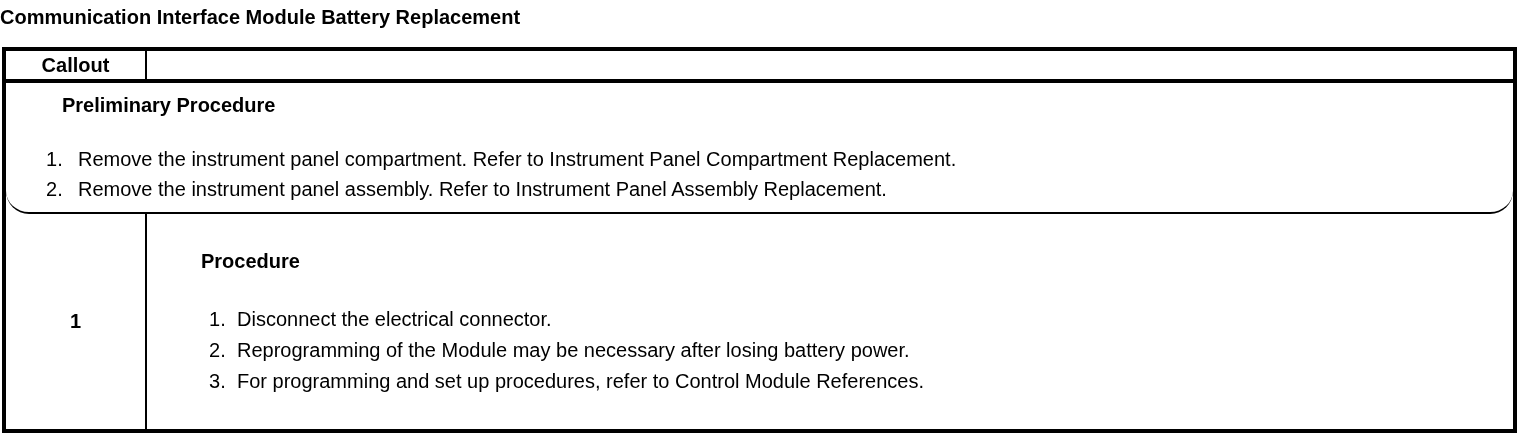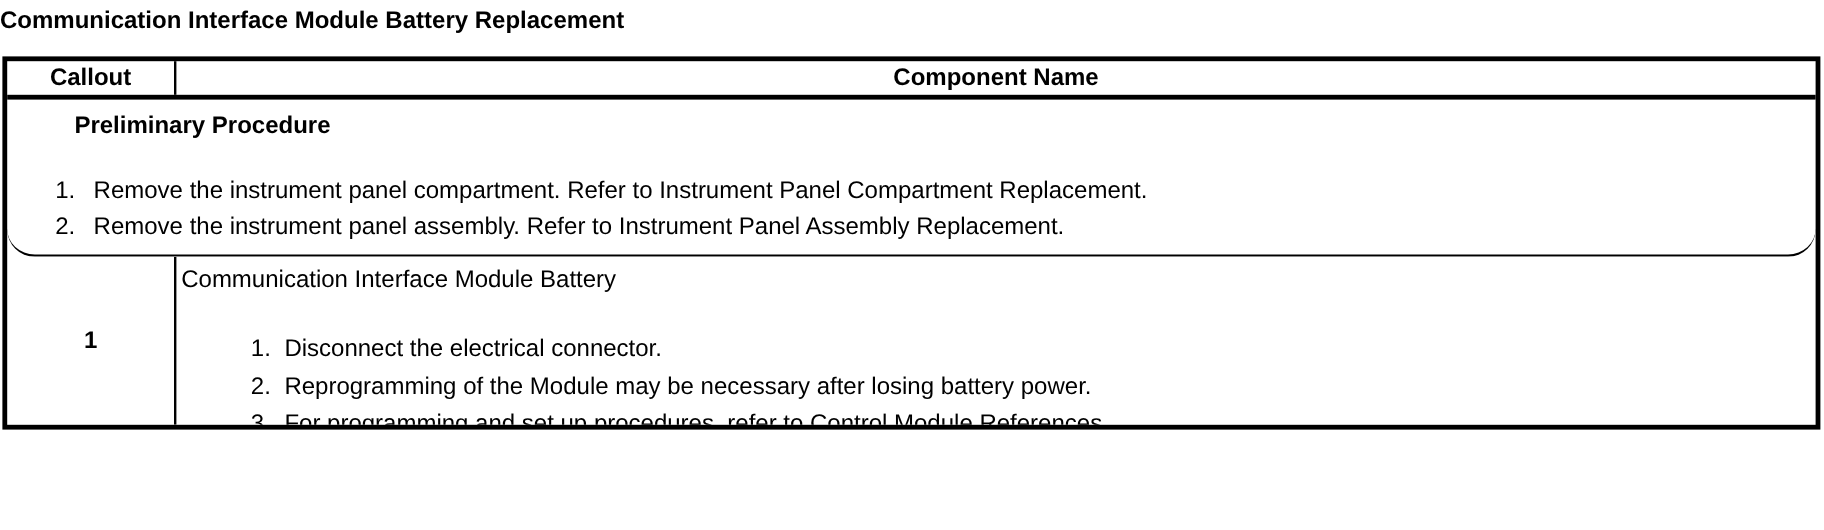--- a/index.html
+++ b/index.html
@@ -26,21 +26,21 @@
     font-weight: bold;
     font-size: 20px;
     line-height: 22px;
   }
 
   .component-table {
     position: absolute;
     top: 47px;
     left: 2px;
     width: 1515px;
-    height: 311px;
+    height: 386px;
     border: 4px solid #000000;
     display: flex;
     flex-direction: column;
     background: #ffffff;
   }
 
   
   .thead-row {
     display: flex;
     height: 32px;
@@ -142,35 +142,34 @@
 </style>
 </head>
 <body>
 
 <div class="doc-title">Communication Interface Module Battery Replacement</div>
 
 <div class="component-table">
 
   <div class="thead-row">
     <div class="th-callout">Callout</div>
-    <div class="th-component">Component Name</div>
   </div>
 
   <div class="prelim-row">
     <div class="prelim-heading">Preliminary Procedure</div>
     <ol class="steps prelim-steps">
       <li>Remove the instrument panel compartment. Refer to Instrument Panel Compartment Replacement.</li>
       <li>Remove the instrument panel assembly. Refer to Instrument Panel Assembly Replacement.</li>
     </ol>
   </div>
 
   <div class="body-row">
     <div class="callout-cell">1</div>
     <div class="component-cell">
-      <div class="component-name">Communication Interface Module Battery</div>
+      <div class="procedure-heading">Procedure</div>
       <ol class="steps procedure-steps">
         <li>Disconnect the electrical connector.</li>
         <li>Reprogramming of the Module may be necessary after losing battery power.</li>
         <li>For programming and set up procedures, refer to Control Module References.</li>
       </ol>
     </div>
   </div>
 
 </div>
 

